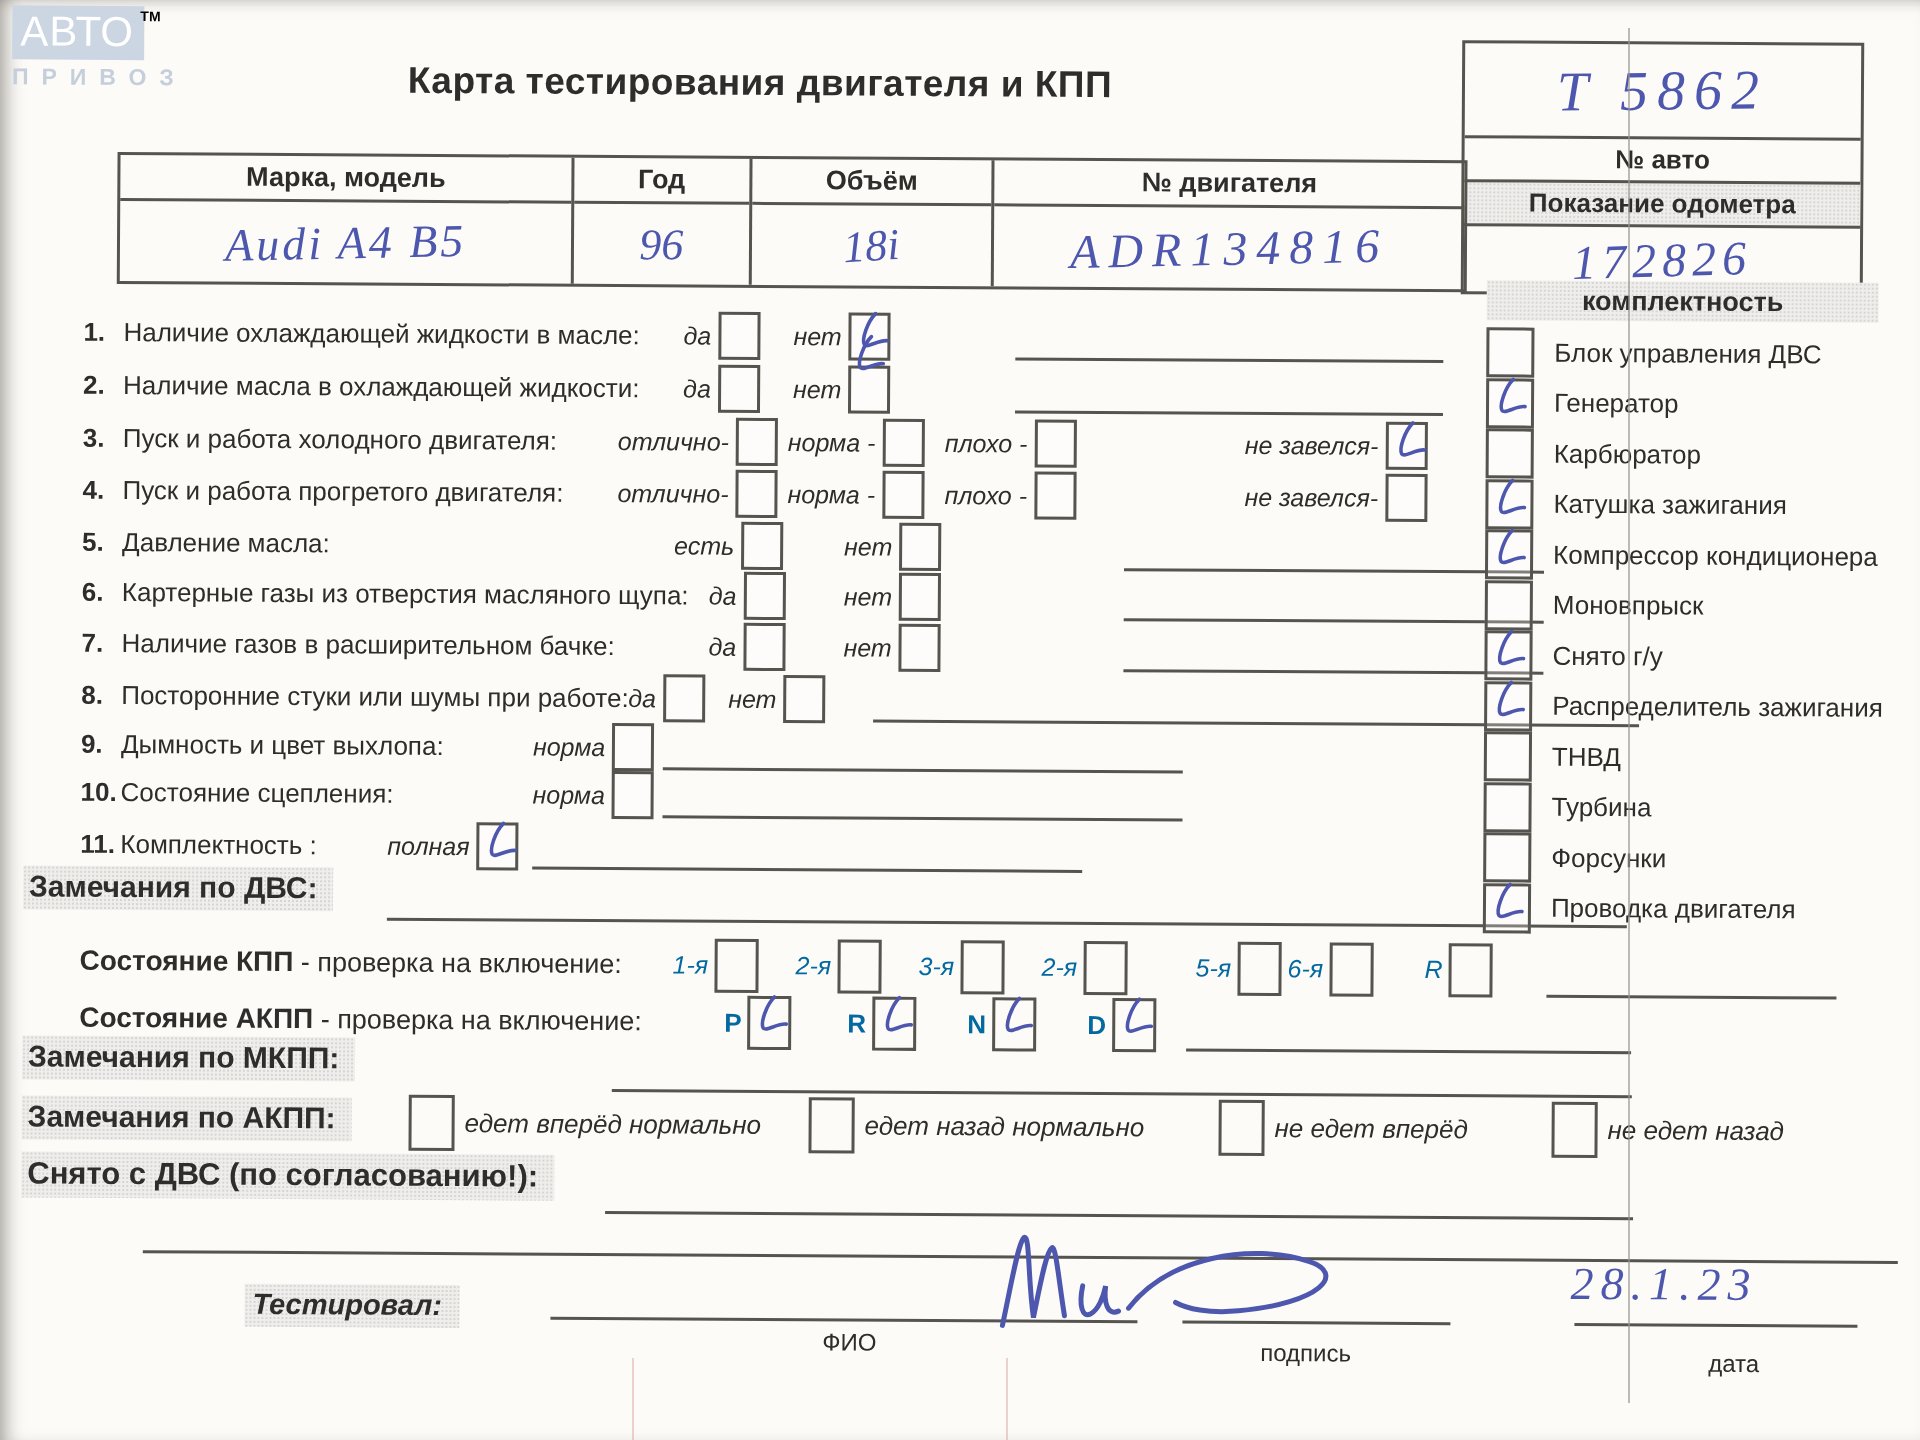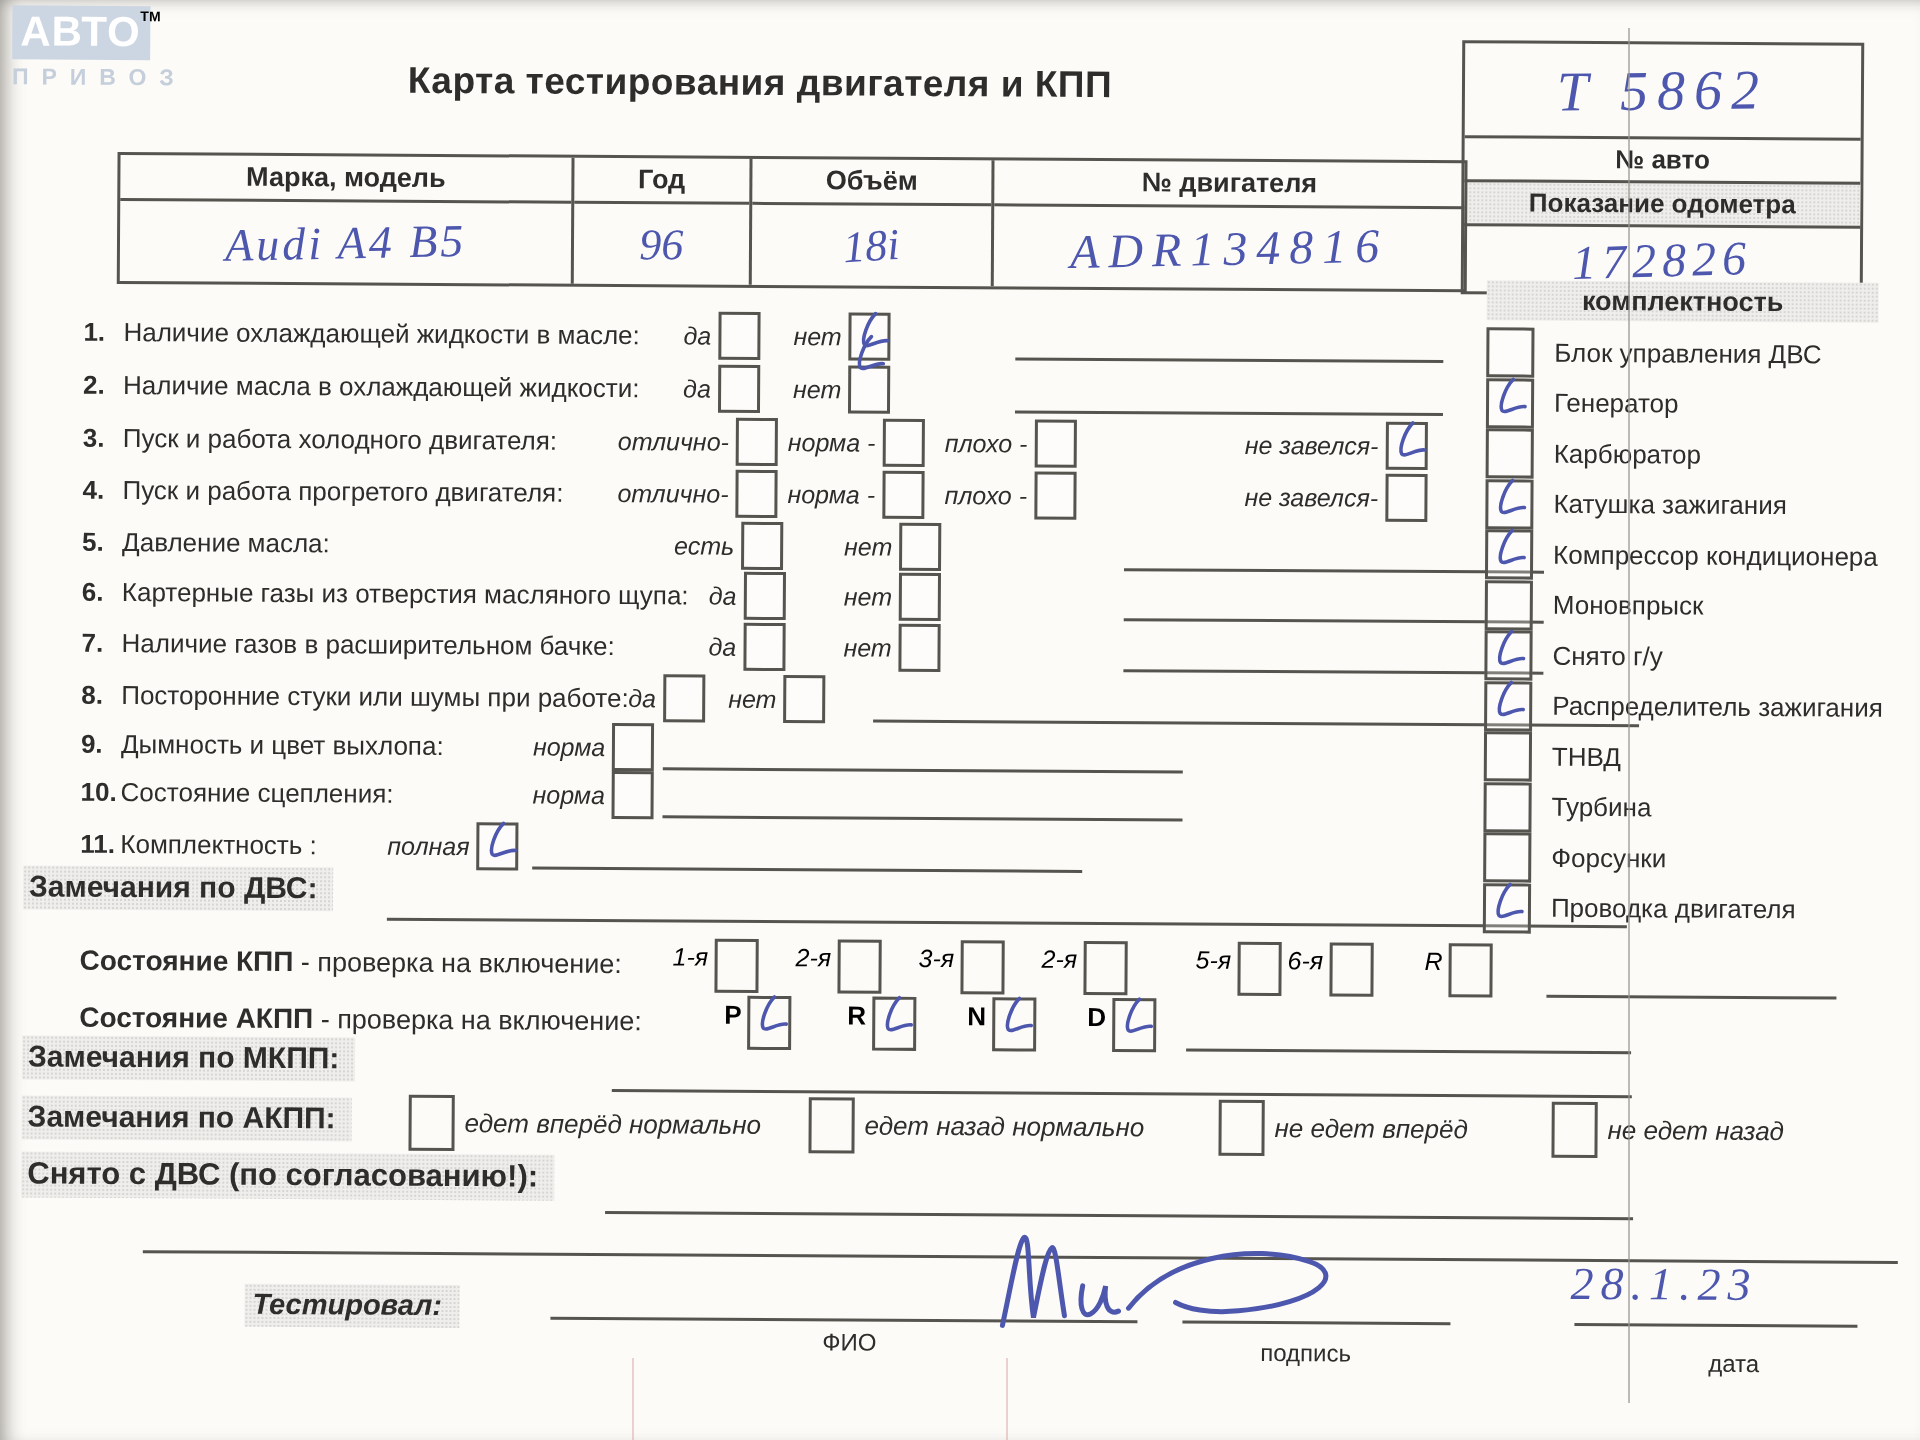--- a/index.html
+++ b/index.html
@@ -11,21 +11,21 @@
     box-shadow:inset 16px 0 20px -12px rgba(95,90,82,.6), inset 0 12px 16px -12px rgba(95,90,82,.35);}
   .crease{position:absolute;left:1628px;top:28px;width:2px;height:1375px;background:#9a9792;opacity:.65;}
   .streak{position:absolute;width:2px;height:85px;top:1358px;background:rgba(205,130,125,.35);}
   .tilt{position:absolute;inset:0;transform:rotate(.35deg);transform-origin:120px 80px;}
 
   
   .shade{background-color:#efeeec;background-image:radial-gradient(#d7d5d1 1.1px,rgba(0,0,0,0) 1.3px);background-size:4px 4px;}
 
   
   .logo{position:absolute;left:12px;top:6px;width:200px;}
-  .logo-block{display:inline-block;background:#ccd5e2;color:#ffffff;font-weight:bold;font-size:42px;letter-spacing:1px;padding:2px 10px 4px 8px;}
+  .logo-block{display:inline-block;background:#ccd5e2;color:#ffffff;font-weight:normal;font-size:42px;letter-spacing:1px;padding:2px 10px 4px 8px;}
   .logo-tm{position:absolute;left:128px;top:2px;color:#000000;font-size:14px;font-weight:bold;}
   .logo-sub{margin-top:4px;color:#c5cedb;font-weight:bold;font-size:23px;letter-spacing:13px;}
 
   .title{position:absolute;left:330px;top:58px;width:860px;text-align:center;font-weight:bold;font-size:37px;color:#2e2d2b;letter-spacing:.5px;}
 
   
   .vtable{position:absolute;left:118px;top:152px;width:1344px;height:126px;border:3px solid #56544e;display:flex;}
   .vcol{display:flex;flex-direction:column;border-right:3px solid #56544e;}
   .vcol:last-child{border-right:none;}
   .vhead{height:43px;border-bottom:3px solid #56544e;display:flex;align-items:center;justify-content:center;font-weight:bold;font-size:27px;color:#2e2d2b;}
@@ -61,21 +61,21 @@
   .tline{position:absolute;bottom:3px;border-top:3px solid #56544e;height:0;}
 
   
   .seclabel{position:absolute;font-weight:bold;font-size:30px;color:#2e2d2b;padding:4px 16px 6px 6px;}
   .hline{position:absolute;border-top:3px solid #56544e;height:0;}
 
   .gearrow{position:absolute;left:85px;width:1700px;height:56px;}
   .gtitle{position:absolute;left:0;top:10px;font-size:27px;color:#2e2d2b;white-space:nowrap;}
   .gtitle b{font-size:28px;}
   .gpair{position:absolute;top:0;display:inline-flex;align-items:flex-start;}
-  .glabel{font-style:italic;font-size:25px;color:#000000;margin-right:6px;margin-top:4px;}
+  .glabel{font-style:italic;font-size:25px;color:#0369a1;margin-right:6px;margin-top:12px;}
   .glabel.up{font-style:normal;font-weight:bold;font-size:26px;}
   .gcb{position:relative;width:38px;height:48px;border:3px solid #56544e;}
 
   
   .comp{position:absolute;left:1488px;top:272px;width:420px;}
   .comp-head{width:392px;height:40px;display:flex;align-items:center;justify-content:center;font-weight:bold;font-size:27px;color:#2e2d2b;}
   .comp-items{position:relative;margin-top:8px;height:620px;}
   .citem{position:absolute;left:0;height:48px;display:flex;align-items:center;}
   .ccb{position:relative;width:42px;height:44px;border:3px solid #56544e;background:rgba(255,255,255,.25);}
   .clabel{margin-left:20px;font-size:26px;color:#2e2d2b;white-space:nowrap;}

